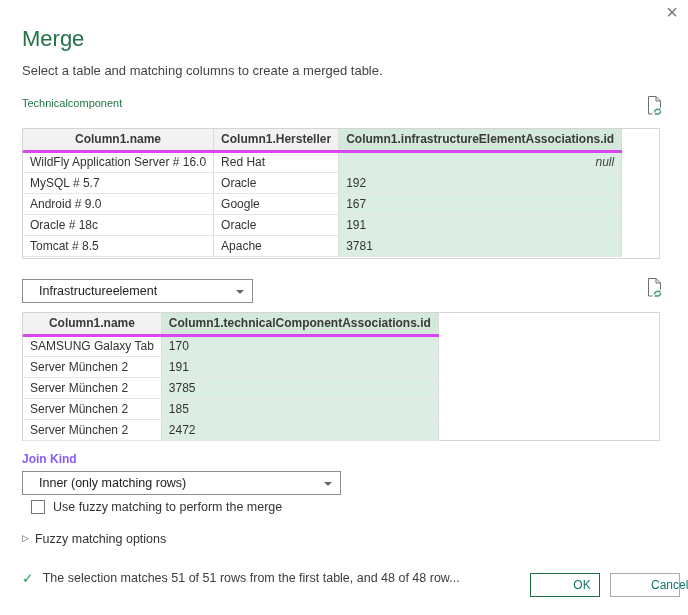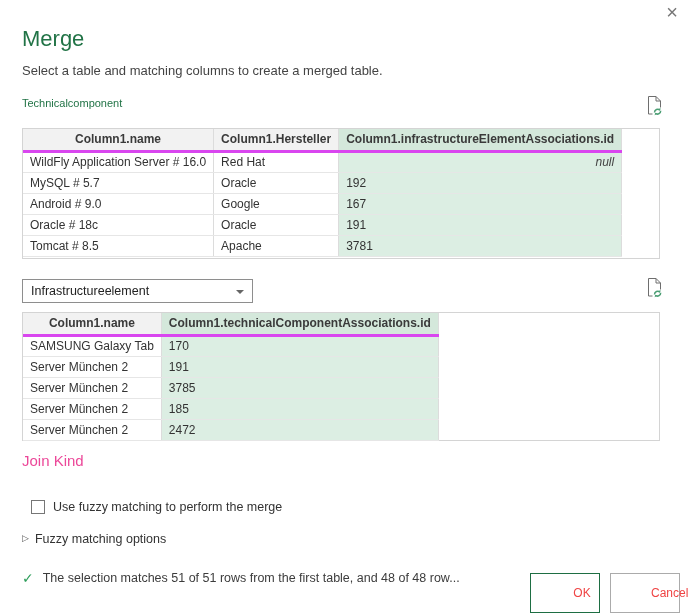--- a/index.html
+++ b/index.html
@@ -65,32 +65,32 @@
     height:22px;background:var(--head-bg);font-weight:bold;
     border-bottom:3px solid #d946ef;text-align:center;color:#3a3a3a;
   }
   th.sel{background:var(--sel-head-bg);text-align:left;}
   td.sel{background:var(--sel-cell-bg);}
   td.null-val{font-style:italic;text-align:right;color:#454545;}
 
   .combo{
     position:absolute;height:24px;background:#fff;
     border:1px solid #8e8e8e;cursor:pointer;
-    font-size:12.5px;line-height:22px;padding-left:8px;color:#222;
+    font-size:12.5px;line-height:22px;padding-left:16px;color:#222;
   }
   .combo .arrow{
     position:absolute;right:8px;top:10px;width:0;height:0;
     border-left:4px solid transparent;border-right:4px solid transparent;
     border-top:4px solid #666;
   }
   .combo.table-select{left:22px;top:279px;width:231px;}
   .combo.join-select{left:22px;top:471px;width:319px;}
 
   .join-label{
-    position:absolute;left:22px;top:452px;font-size:15px;color:#ec4899;
+    position:absolute;left:22px;top:452px;font-size:12px;color:#8b5cf6;font-weight:bold;
   }
 
   .fuzzy-row{
     position:absolute;left:22px;top:500px;display:flex;align-items:center;
     font-size:12.5px;color:#333;cursor:pointer;padding-left:9px;
   }
   .checkbox{
     width:14px;height:14px;border:1px solid #767676;background:#fff;
     margin-right:8px;flex:none;
   }
@@ -101,22 +101,22 @@
   }
   .expander .tri{font-size:9px;color:#555;margin-right:6px;transform:translateY(-1px);}
 
   .status-row{
     position:absolute;left:22px;top:570px;display:flex;align-items:center;
     font-size:12.5px;color:#3c3c3c;width:480px;
   }
   .status-check{color:#2e9e5b;font-size:14px;font-weight:bold;margin-right:9px;}
 
   .btn{
-    position:absolute;top:573px;width:70px;height:40px;background:#fff;
-    font-size:12px;color:#ef4444;cursor:pointer;text-align:center;line-height:21px;padding-left:40px;
+    position:absolute;top:573px;width:70px;height:24px;background:#fff;
+    font-size:12px;color:#0f766e;cursor:pointer;text-align:center;line-height:21px;padding-left:40px;
   }
   .btn.ok{left:530px;border:1.5px solid #1e6e43;}
   .btn.cancel{left:610px;border:1px solid #ababab;}
 </style>
 </head>
 <body>
 
 <div class="dialog">
 
   <span class="close-x">×</span>
@@ -230,20 +230,24 @@
         </tr>
         <tr>
           <td>Server München 2</td>
           <td class="sel">2472</td>
         </tr>
       </tbody>
     </table>
   </div>
 
   <div class="join-label">Join Kind</div>
+  <div class="combo join-select">
+    <span>Inner (only matching rows)</span>
+    <span class="arrow"></span>
+  </div>
 
   <div class="fuzzy-row">
     <span class="checkbox"></span>
     <span>Use fuzzy matching to perform the merge</span>
   </div>
 
   <div class="expander">
     <span class="tri">▷</span>
     <span>Fuzzy matching options</span>
   </div>

